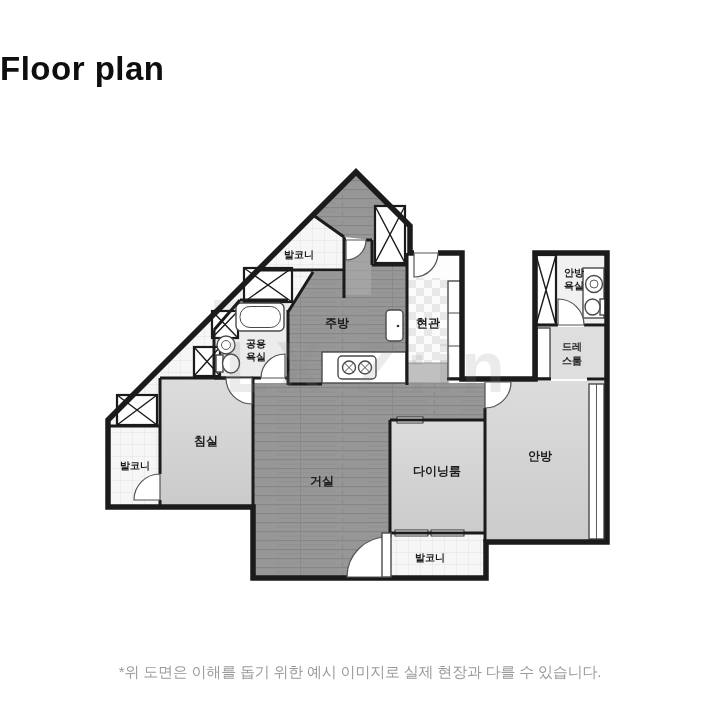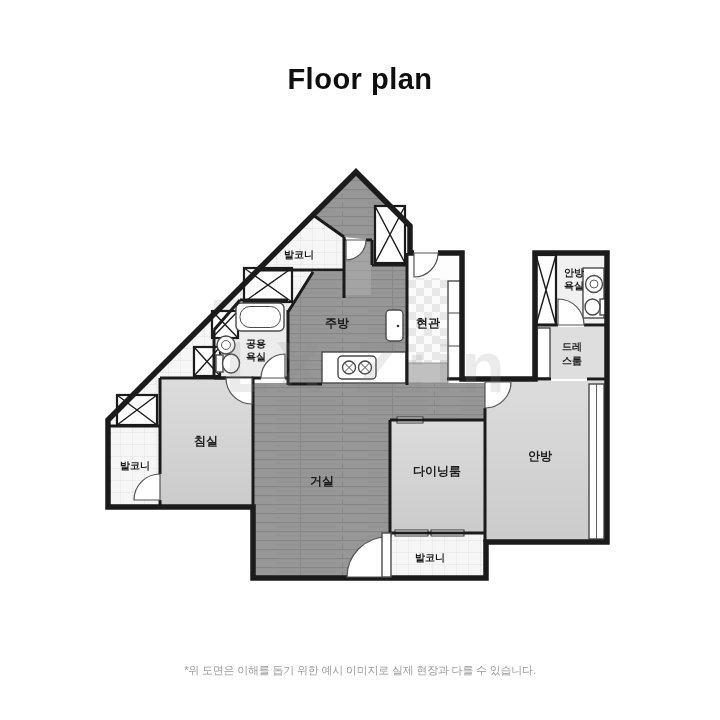--- a/index.html
+++ b/index.html
@@ -1,21 +1,21 @@
 <!DOCTYPE html>
 <html><head>
 <meta charset="utf-8">
 <style>
   html,body{margin:0;padding:0;background:#fff;}
   .page{position:relative;width:720px;height:720px;background:#ffffff;overflow:hidden;
         font-family:"Liberation Sans","DejaVu Sans",sans-serif;}
-  .title{position:absolute;top:63px;left:0;width:720px;text-align:center;
-         font-size:29px;font-weight:800;color:#0e0e0e;letter-spacing:.5px;}
+  .title{position:absolute;top:50px;left:0;width:720px;text-align:left;
+         font-size:33px;font-weight:800;color:#0e0e0e;letter-spacing:.5px;}
   .disclaimer{position:absolute;top:663px;left:0;width:720px;text-align:center;
-         font-size:11px;color:#9a9a9a;letter-spacing:-.2px;}
+         font-size:15px;color:#9a9a9a;letter-spacing:-.2px;}
   svg{position:absolute;top:0;left:0;}
   .room-label{font-family:"Liberation Sans","DejaVu Sans",sans-serif;font-weight:700;
          fill:#1c1c1c;text-anchor:middle;}
   .lbl12{font-size:12px;} .lbl10{font-size:10px;}
   .wall-in{stroke:#1b1b1b;stroke-width:3;fill:none;stroke-linecap:butt;}
   .wall-out{stroke:#1b1b1b;stroke-width:5.5;fill:none;stroke-linejoin:miter;}
   .xbox{fill:#ffffff;stroke:#1b1b1b;stroke-width:2.2;}
   .xline{stroke:#1b1b1b;stroke-width:1.4;}
   .door{fill:#ffffff;stroke:#555;stroke-width:1.2;}
   .fixt{fill:#ffffff;stroke:#4a4a4a;stroke-width:1.4;}

